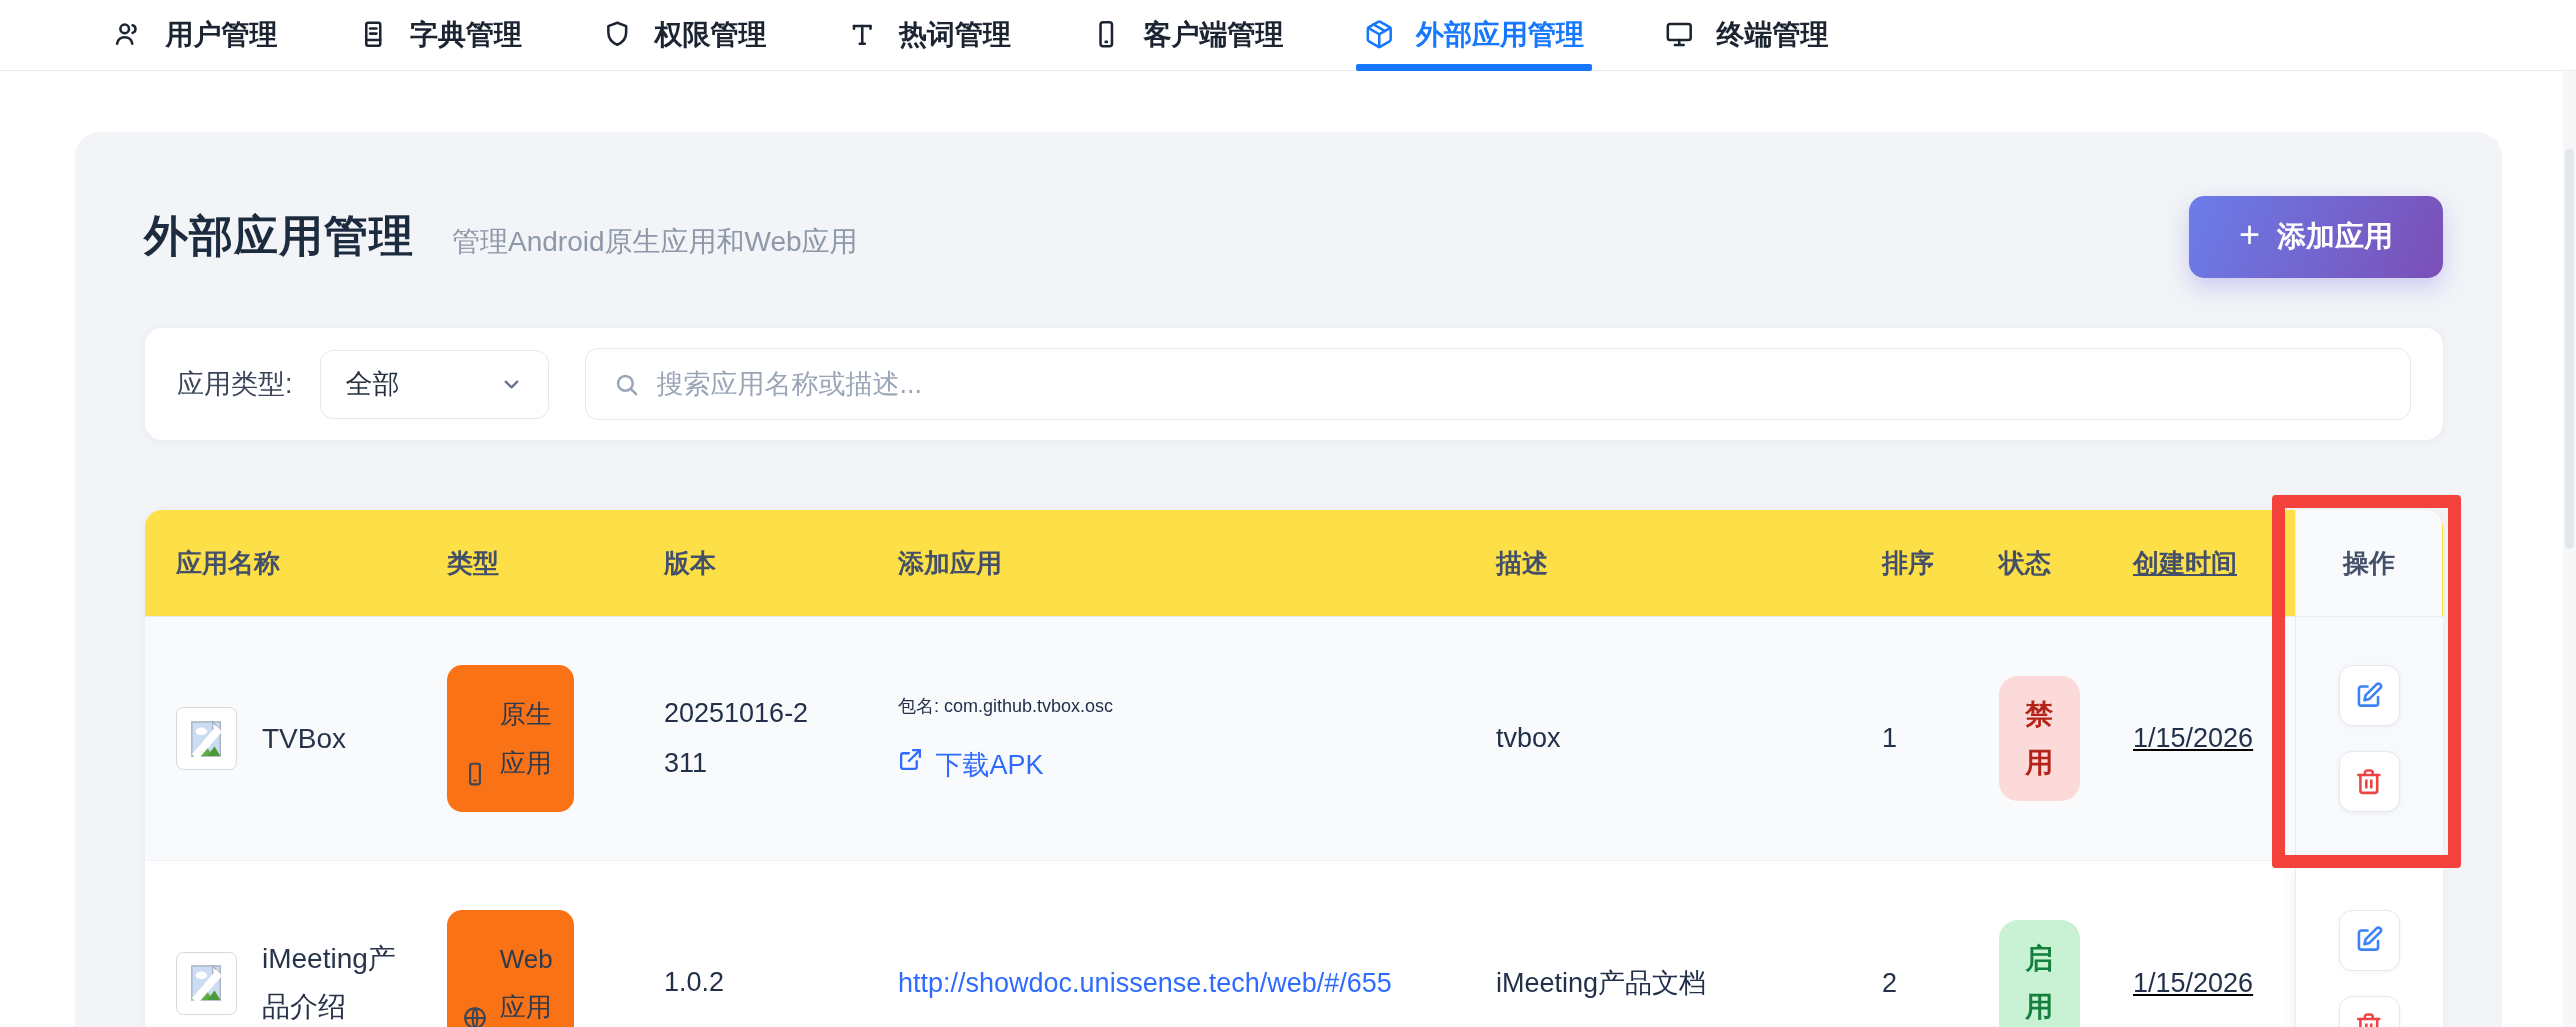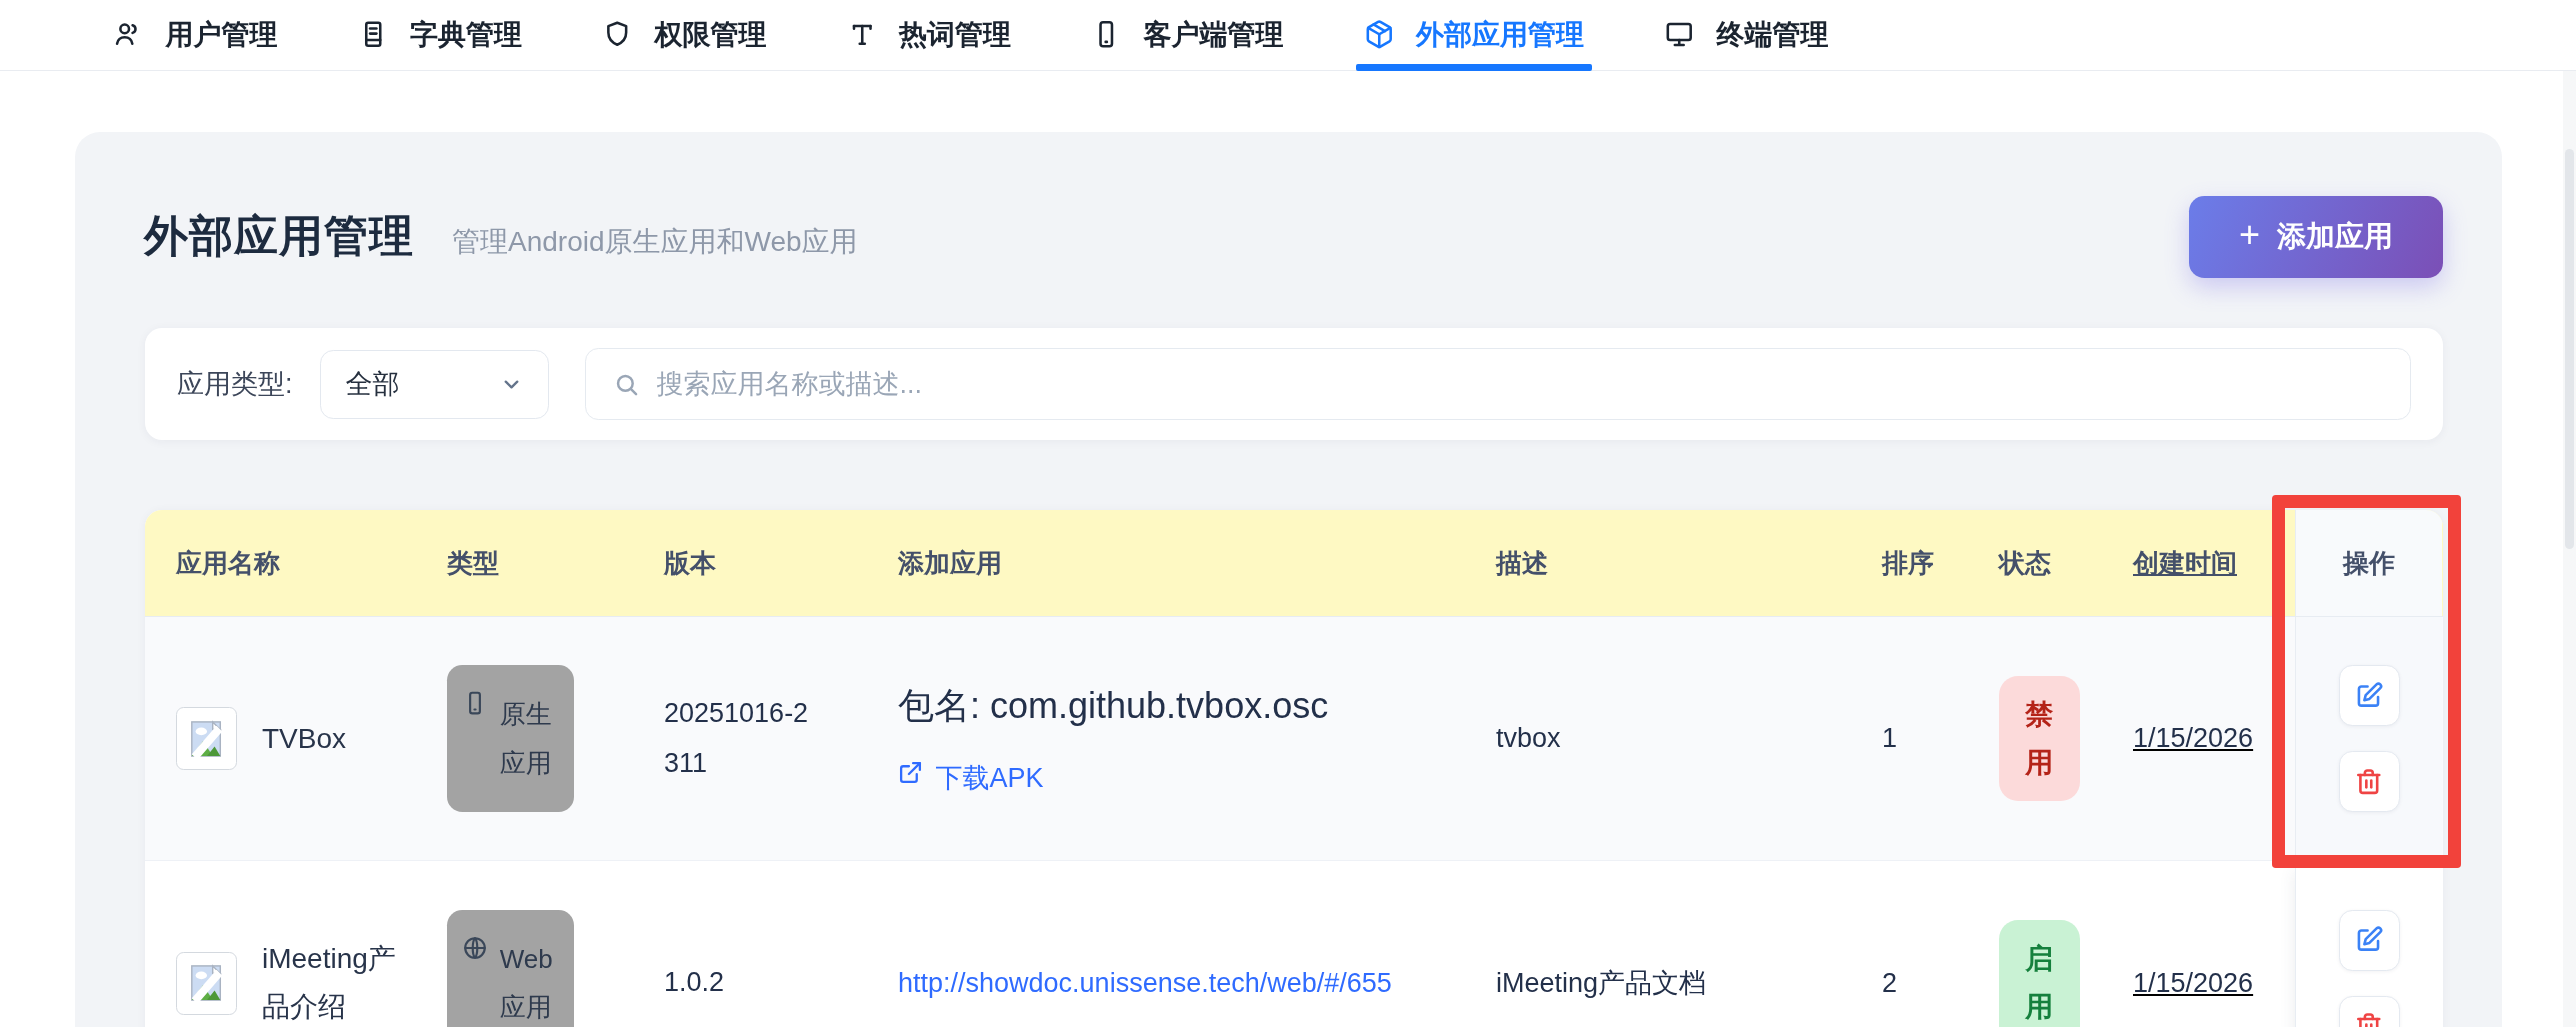--- a/index.html
+++ b/index.html
@@ -44,21 +44,21 @@
   .search-box { flex:1; margin-left:36px; height:72px; border:1.9px solid #e5eaf0; border-radius:13.3px; background:#fff;
                 display:flex; align-items:center; padding:0 27px; gap:17px; }
   .search-box svg { width:27px; height:27px; stroke:#9aa6b6; fill:none; stroke-width:2.2; stroke-linecap:round; flex:0 0 auto; }
   .search-box input { border:none; outline:none; flex:1; font-size:27px; color:#26303f; font-family:inherit; background:transparent; }
   .search-box input::placeholder { color:#9aa6b6; }
 
   
   .table-card { position:absolute; left:70px; top:378px; width:2298px; height:658px; background:#fff;
                 border-radius:17px; box-shadow:0 1.9px 9.5px rgba(30,40,70,.05); overflow:hidden; }
   .trow { display:flex; align-items:stretch; width:100%; }
-  .thead { height:107px; background:#fef9c3; border-bottom:1.9px solid #e7ecf2; }
+  .thead { height:107px; background:#fde047; border-bottom:1.9px solid #e7ecf2; }
   .thead .cell { font-size:26px; font-weight:700; color:#44506a; }
   .tbody-row { height:244px; background:#fff; }
   .row1 { background:#f9fafc; border-bottom:1.9px solid #eef1f6; }
   .cell { display:flex; align-items:center; }
   .c1 { width:302px; padding-left:31px; }
   .c2 { width:217px; }
   .c3 { width:234px; }
   .c4 { width:598px; }
   .c5 { width:386px; }
   .c6 { width:100px; }
@@ -67,26 +67,26 @@
   .c9 { width:147px; border-left:1.9px solid #e8edf3; justify-content:center; }
   .thead .c9 { background:#f8fafc; }
   .row1 .c9 { background:#f7f9fc; }
   .row2 .c9 { background:#ffffff; box-shadow:-9.5px 0 15.3px -9.5px rgba(60,70,90,.10); }
 
   .cell-text { font-size:27px; color:#23304a; }
   .name-cell { gap:25px; }
   .img-ph { width:61px; height:63px; border:1.9px solid #d4d9df; border-radius:7.6px; background:#fff;
             display:flex; align-items:center; justify-content:center; flex:0 0 auto; }
   .name-text { font-size:28px; color:#28344a; width:153px; line-height:1.7; word-break:break-all; }
-  .type-badge { display:inline-flex; align-items:flex-start; gap:11.4px; background:#a3a3a3; border-radius:15.3px; padding:25px 15.3px; }
+  .type-badge { display:inline-flex; align-items:flex-end; gap:11.4px; background:#f97316; border-radius:15.3px; padding:25px 15.3px; }
   .type-badge svg { width:26px; height:26px; stroke:#3a4759; fill:none; stroke-width:2; stroke-linecap:round; stroke-linejoin:round; flex:0 0 auto; }
   .type-badge .tb-label { font-size:26px; color:#2e3a4d; width:59px; line-height:1.85; word-break:break-all; }
   .version-text { font-size:27px; color:#23304a; width:157px; line-height:1.85; word-break:break-all; }
   .detail-col { display:flex; flex-direction:column; gap:29px; }
-  .pkg-text { font-size:36px; color:#23304a; }
+  .pkg-text { font-size:18px; color:#23304a; }
   .apk-link { display:inline-flex; gap:12.4px; font-size:27px; font-weight:500; color:#2f6bff; cursor:pointer; text-decoration:none; }
   .apk-link svg { width:25px; height:25px; stroke:#2f6bff; fill:none; stroke-width:2.2; stroke-linecap:round; stroke-linejoin:round; }
   .url-link { font-size:27px; font-weight:500; color:#2f6bff; white-space:nowrap; overflow:hidden; width:508px; cursor:pointer; text-decoration:none; display:block; }
   .status-badge { border-radius:19px; padding:15.3px 25px; }
   .status-badge .st-text { display:block; width:30.5px; margin:0 auto; font-size:28px; font-weight:700;
                            line-height:1.7; word-break:break-all; text-align:center; }
   .status-disabled { background:#fcdada; }
   .status-disabled .st-text { color:#b42318; }
   .status-enabled { background:#c9f2d4; }
   .status-enabled .st-text { color:#15803d; }

